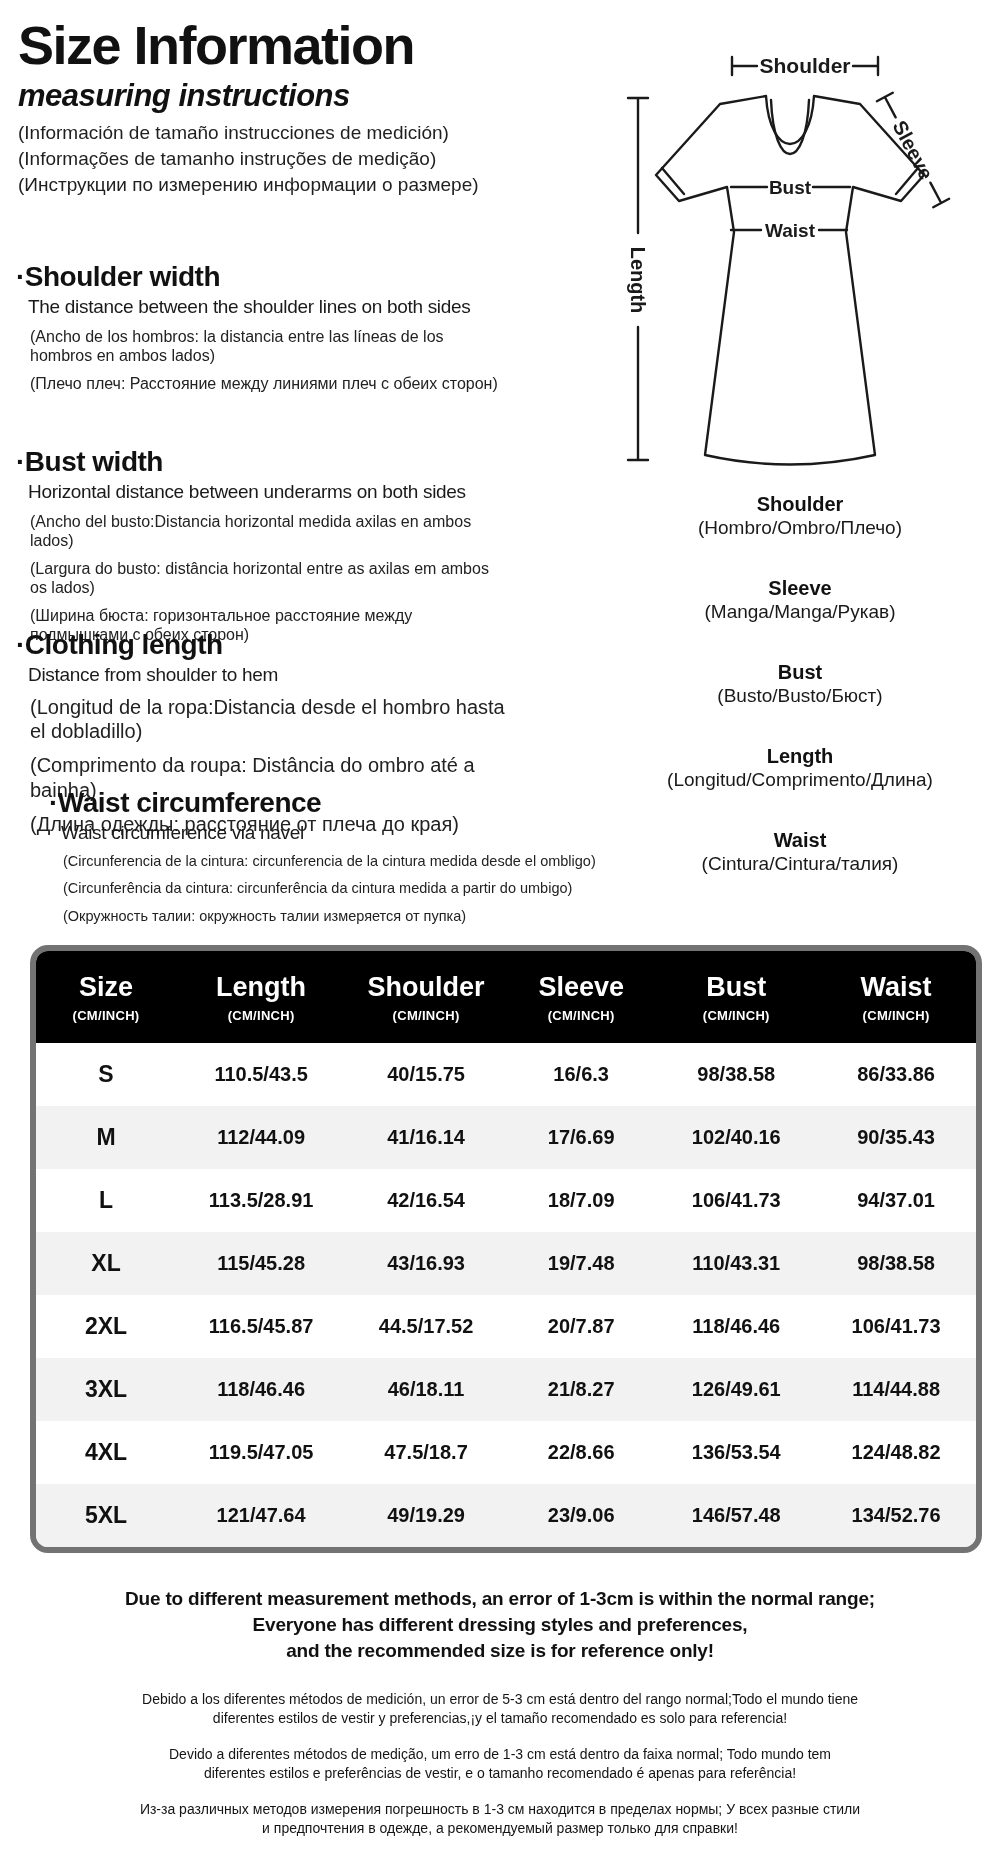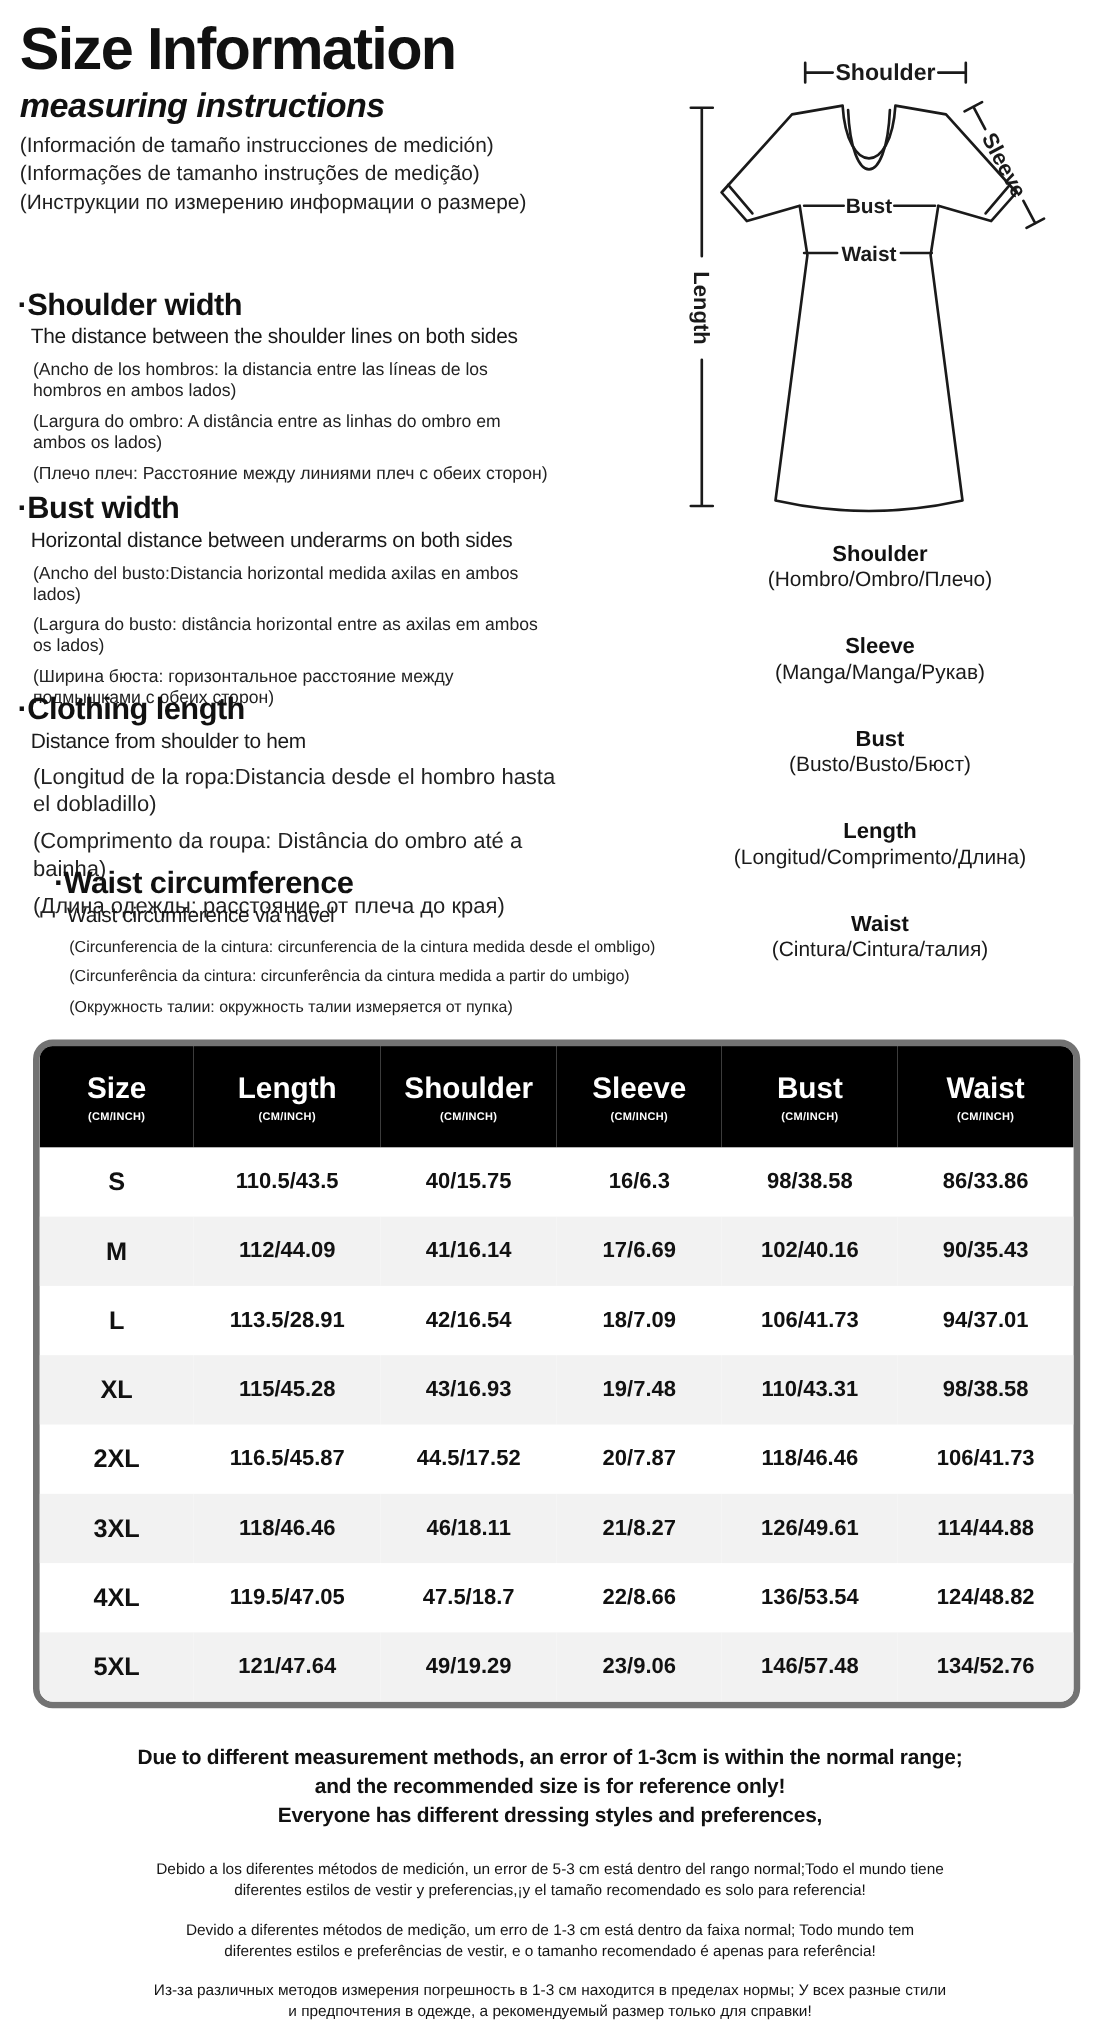--- a/index.html
+++ b/index.html
@@ -31,21 +31,21 @@
   .legend-item{margin-bottom:36px;}
   .legend-name{font-size:20px;font-weight:700;line-height:24px;color:#111;}
   .legend-trans{font-size:19px;line-height:24px;color:#1a1a1a;}
 
   
   .size-table-wrap{position:absolute;left:30px;top:945px;width:940px;
                    border:6px solid #737373;border-radius:18px;overflow:hidden;background:#fff;}
   .size-table{width:100%;border-collapse:collapse;}
   .size-table thead th{background:#000000;color:#ffffff;height:92px;text-align:center;vertical-align:middle;padding:0;}
   .col-label{font-size:27px;font-weight:700;line-height:30px;}
-  .col-unit{font-size:10px;font-weight:700;margin-top:6px;letter-spacing:0.3px;}
+  .col-unit{font-size:13px;font-weight:700;margin-top:6px;letter-spacing:0.3px;}
   .size-table tbody td{height:61px;text-align:center;vertical-align:middle;
                        font-size:20px;font-weight:700;color:#111;}
   .size-table tbody tr:nth-child(even){background:#f2f2f2;}
   .size-table td.size-cell{font-size:23px;}
 
   
   .footer{position:absolute;left:25px;top:1586px;width:950px;text-align:center;}
   .footer-en{font-size:19px;font-weight:700;line-height:26px;letter-spacing:-0.2px;color:#111;margin-bottom:26px;}
   .footer-p{margin:0 0 17px;font-size:14px;line-height:19px;color:#141414;}
 </style>
@@ -59,21 +59,20 @@
     <h2>measuring instructions</h2>
     <div class="trans">(Información de tamaño instrucciones de medición)</div>
     <div class="trans">(Informações de tamanho instruções de medição)</div>
     <div class="trans">(Инструкции по измерению информации о размере)</div>
   </div>
 
   <section class="measure-section" id="section-shoulder-width" style="top:262px">
     <h3>·Shoulder width</h3>
     <p class="desc">The distance between the shoulder lines on both sides</p>
     <p class="note">(Ancho de los hombros: la distancia entre las líneas de los hombros en ambos lados)</p>
-    <p class="note">(Largura do ombro: A distância entre as linhas do ombro em ambos os lados)</p>
     <p class="note">(Плечо плеч: Расстояние между линиями плеч с обеих сторон)</p>
   </section>
 
   <section class="measure-section" id="section-bust-width" style="top:447px">
     <h3>·Bust width</h3>
     <p class="desc">Horizontal distance between underarms on both sides</p>
     <p class="note">(Ancho del busto:Distancia horizontal medida axilas en ambos lados)</p>
     <p class="note">(Largura do busto: distância horizontal entre as axilas em ambos os lados)</p>
     <p class="note">(Ширина бюста: горизонтальное расстояние между подмышками с обеих сторон)</p>
   </section>
@@ -246,22 +245,22 @@
           <td>146/57.48</td>
           <td>134/52.76</td>
         </tr>
       </tbody>
     </table>
   </div>
 
   <div class="footer">
     <div class="footer-en">
       <div>Due to different measurement methods, an error of 1-3cm is within the normal range;</div>
+      <div>Everyone has different dressing styles and preferences,</div>
       <div>and the recommended size is for reference only!</div>
-      <div>Everyone has different dressing styles and preferences,</div>
     </div>
     <div class="footer-p">
       <div>Debido a los diferentes métodos de medición, un error de 5-3 cm está dentro del rango normal;Todo el mundo tiene</div>
       <div>diferentes estilos de vestir y preferencias,¡y el tamaño recomendado es solo para referencia!</div>
     </div>
     <div class="footer-p">
       <div>Devido a diferentes métodos de medição, um erro de 1-3 cm está dentro da faixa normal; Todo mundo tem</div>
       <div>diferentes estilos e preferências de vestir, e o tamanho recomendado é apenas para referência!</div>
     </div>
     <div class="footer-p">

